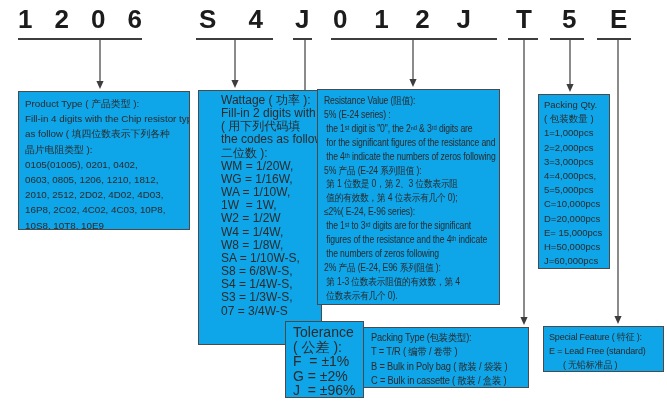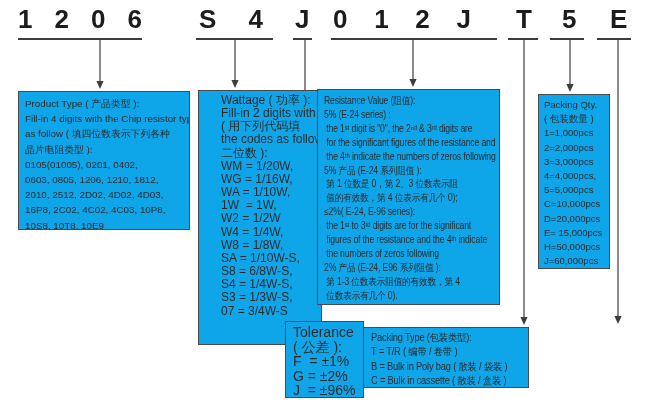--- a/index.html
+++ b/index.html
@@ -194,14 +194,21 @@
 
   <div class="cbox b-ptype">
     <div class="ttl">Packing Type (包装类型):</div>
     <div>
         <div class="ln">T = T/R ( 编带 / 卷带 )</div>
         <div class="ln">B = Bulk in Poly bag ( 散装 / 袋装 )</div>
         <div class="ln">C = Bulk in cassette ( 散装 / 盒装 )</div>
       </div>
   </div>
 
+  <div class="cbox b-special">
+    <div class="ttl">Special Feature ( 特征 ):</div>
+    <div>
+        <div class="ln">E = Lead Free (standard)</div>
+        <div class="ln">      ( 无铅标准品 )</div>
+      </div>
+  </div>
 
 </div>
 
 </body></html>

